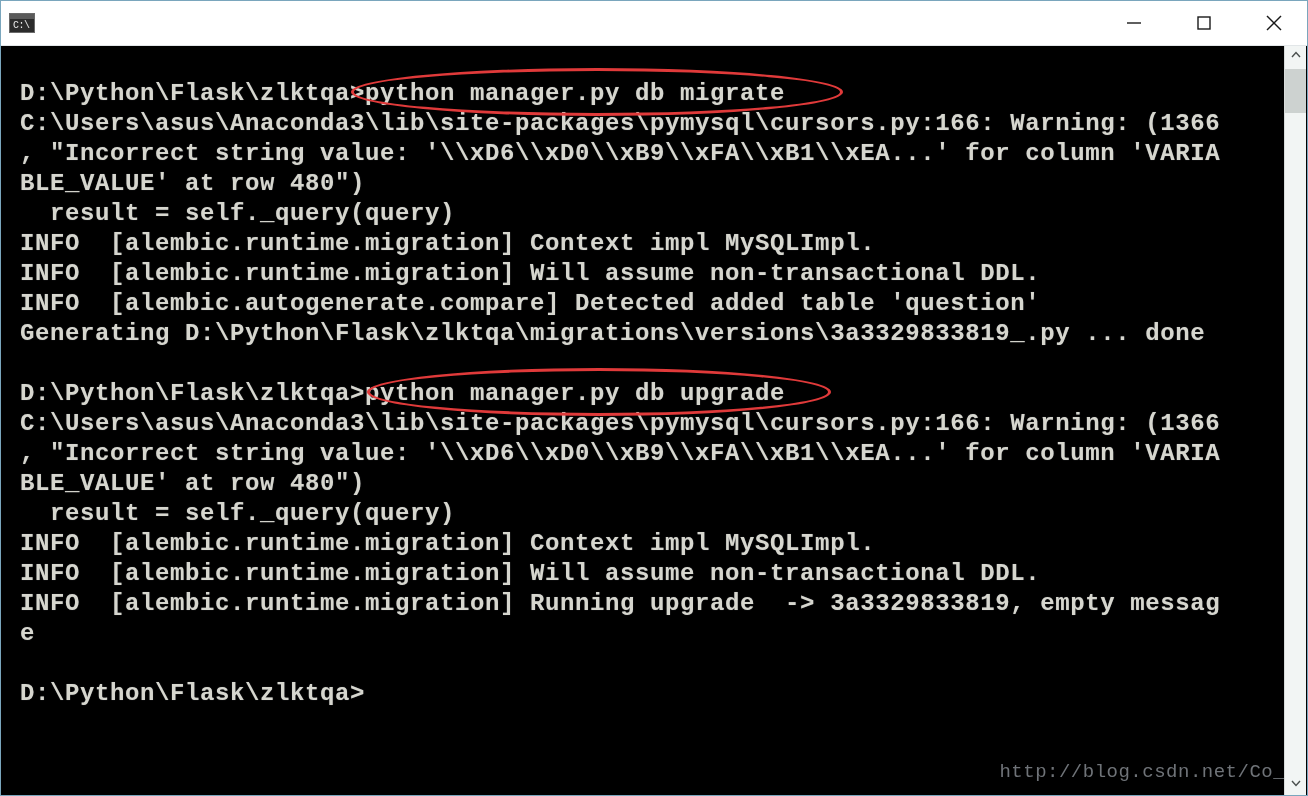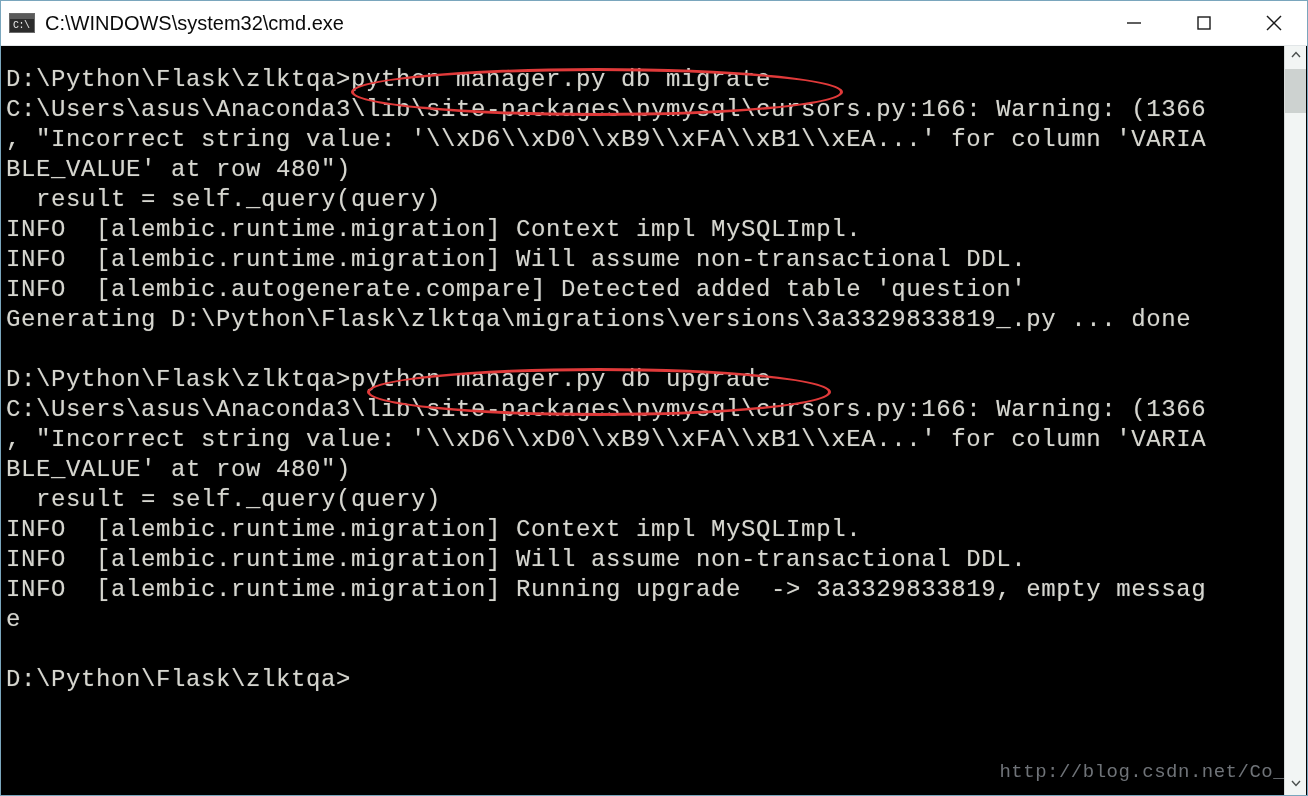--- a/index.html
+++ b/index.html
@@ -85,29 +85,30 @@
     height: 750px;
     background: #000000;
     overflow: hidden;
     box-sizing: border-box;
   }
   #console-text {
     position: absolute;
     left: 0;
     top: 15px;
     width: 1288px;
-    margin: 4px;
+    margin: 18px;
     padding: 0;
     color: #d6d6ce;
     font-family: "Liberation Mono", "DejaVu Sans Mono", monospace;
     font-size: 24px;
     line-height: 30px;
     white-space: pre;
     letter-spacing: 0.6px;
     text-shadow: 0 0 1px rgba(180,185,200,0.45);
+    font-weight: bold;
   }
   #console-text .line { display: block; height: 30px; }
   
   #annotations {
     position: absolute;
     left: 0; top: 45px;
     width: 1288px;
     height: 750px;
     pointer-events: none;
   }
@@ -163,21 +164,20 @@
 </head>
 <body>
 
 <div id="window">
 
   <div id="titlebar">
     <div id="title-icon">
       <div class="bar"></div>
       <div class="prompt">C:\</div>
     </div>
-    <div id="title-text">C:\WINDOWS\system32\cmd.exe</div>
     <div id="titlebar-spacer"></div>
 
     <div class="win-btn">
       <span>
         <svg width="22" height="22" viewBox="0 0 22 22">
           <line x1="4" y1="11" x2="18" y2="11" stroke="#1a1a1a" stroke-width="1.4"></line>
         </svg>
       </span>
     </div>
     <div class="win-btn">

